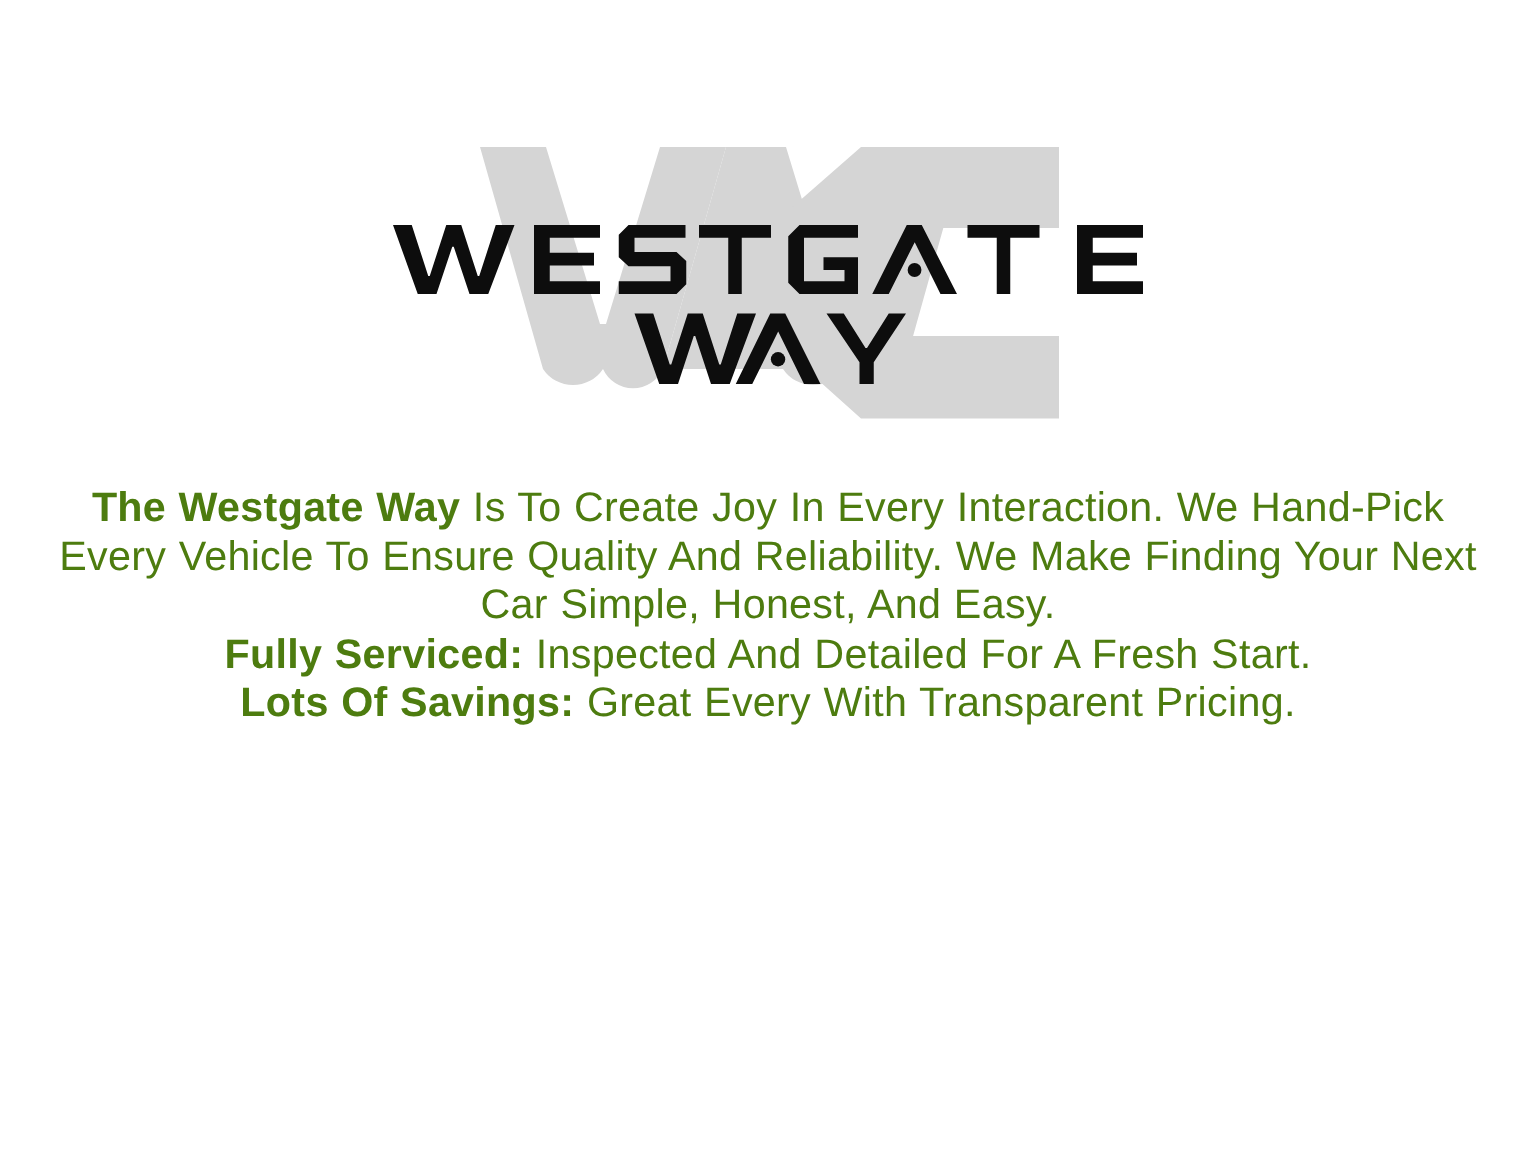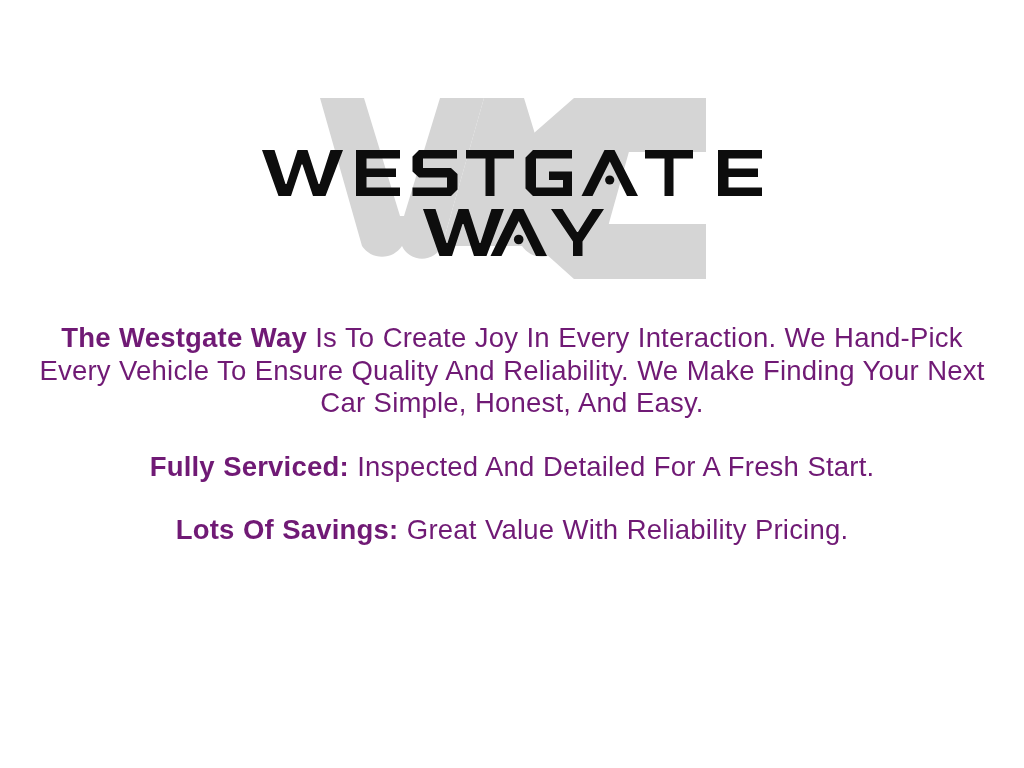--- a/index.html
+++ b/index.html
@@ -49,33 +49,32 @@
     height: 192px;
   }
 
   
   .body-copy {
     position: absolute;
     left: 26px;
     top: 322px;
     width: 972px;
     text-align: center;
-    color: #701a75;
+    color: #4d7c0f;
   }
 
   .para {
     font-size: 27.5px;
     line-height: 32.5px;
     letter-spacing: 0.2px;
     margin: 0;
     word-spacing: 0.5px;
   }
 
   .para + .para {
-    margin-top: 31px;
   }
 
   .para .lead {
     font-weight: 700;
   }
 </style>
 </head>
 <body>
 
 <div class="slide">
@@ -142,17 +141,17 @@
                  L582.5 145.5 L582.5 160 L573 160 L573 145.5 Z"></path>
       </g>
     </svg>
   </div>
 
   <div class="body-copy">
     <p class="para"><span class="lead">The Westgate Way</span><span> Is To Create Joy In Every Interaction. We Hand-Pick Every Vehicle To Ensure Quality And Reliability. We Make Finding Your Next Car Simple, Honest, And Easy.</span></p>
 
     <p class="para"><span class="lead">Fully Serviced:</span><span> Inspected And Detailed For A Fresh Start.</span></p>
 
-    <p class="para"><span class="lead">Lots Of Savings:</span><span> Great Value With Reliability Pricing.</span></p>
+    <p class="para"><span class="lead">Lots Of Savings:</span><span> Great Every With Transparent Pricing.</span></p>
 
   </div>
 
 </div>
 
 </body></html>

